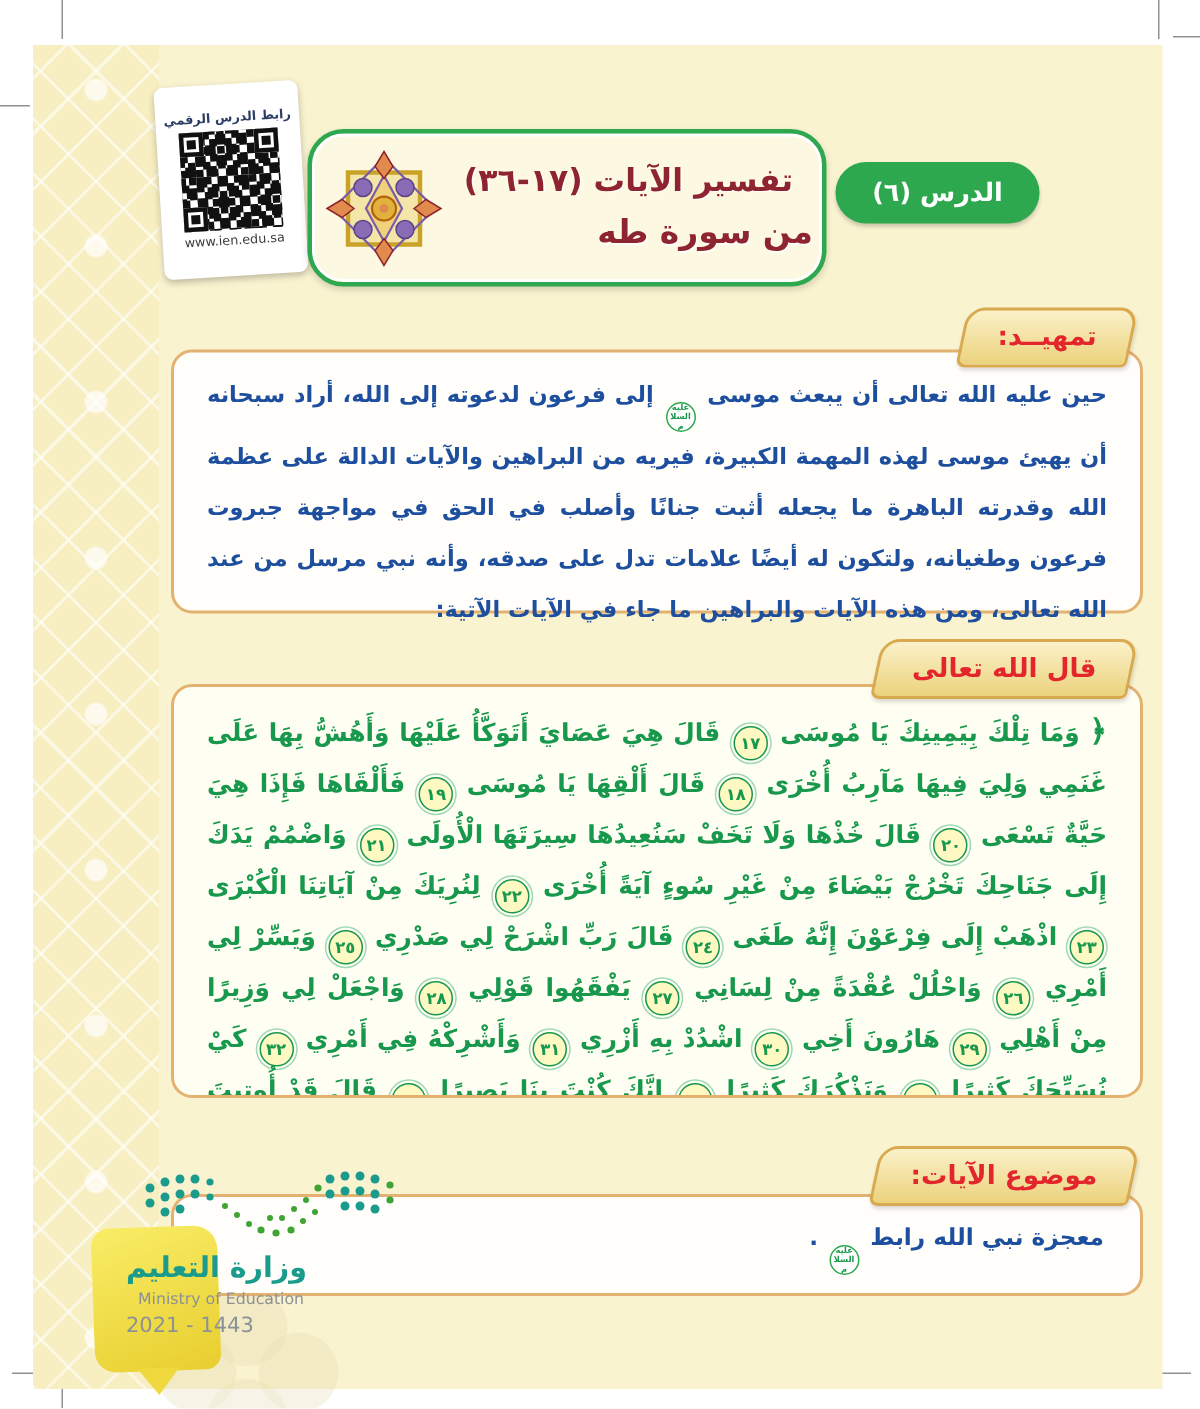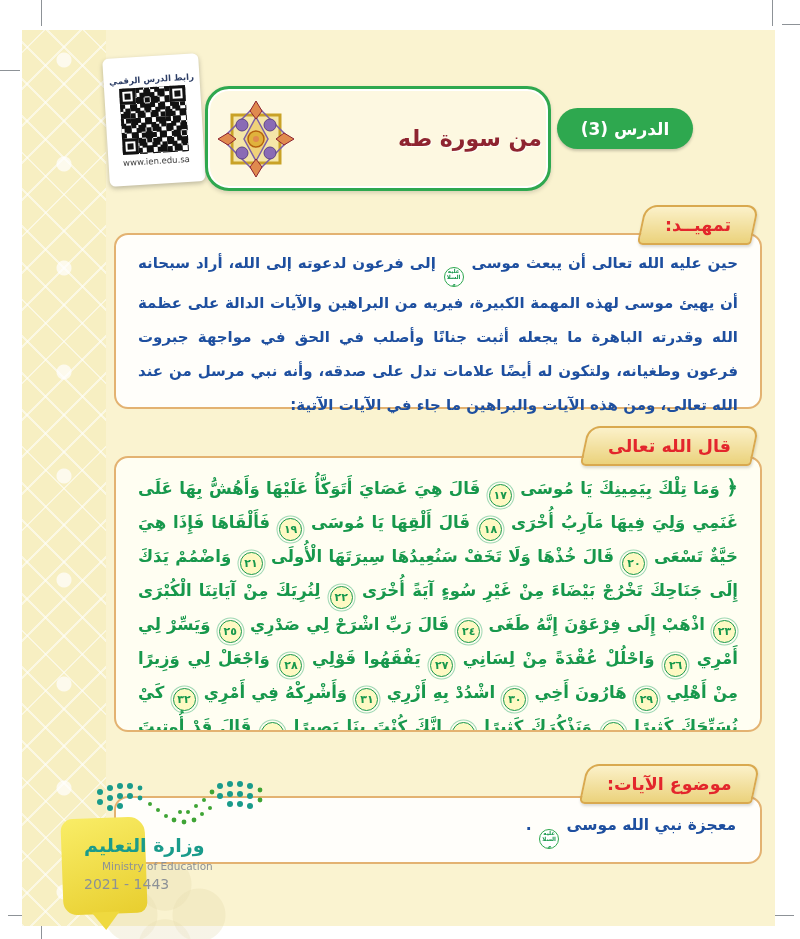--- a/index.html
+++ b/index.html
@@ -74,21 +74,21 @@
   
   .moe{position:absolute;left:30px;top:748px;width:240px;height:150px;z-index:4;}
   .moe-shield{position:absolute;left:10px;top:40px;width:84px;height:96px;
     background:linear-gradient(160deg,#F9ED67,#E8CE2E);border-radius:12px 16px 10px 14px;
     transform:rotate(-2deg);}
   .moe-shield:after{content:"";position:absolute;left:28px;bottom:-16px;width:0;height:0;
     border-left:14px solid transparent;border-right:14px solid transparent;border-top:18px solid #EFD93F;}
   .moe-dots{position:absolute;left:40px;top:0px;}
   .moe-ar{position:absolute;left:32px;top:56px;font-size:19px;font-weight:bold;color:#1A9B8B;
     letter-spacing:-1px;}
-  .moe-en{position:absolute;left:50px;top:82px;font-size:10.5px;color:#8C9196;direction:ltr;text-align:center;}
+  .moe-en{position:absolute;left:40px;top:82px;font-size:10.5px;color:#8C9196;direction:ltr;text-align:center;}
   .moe-year{position:absolute;left:32px;top:98px;font-size:14px;color:#8C9196;direction:ltr;}
 </style>
 </head>
 <body>
 
 <div id="stage">
 
   <div class="crop" style="left:41px;top:0;width:1px;height:26px"></div>
   <div class="crop" style="left:0;top:70px;width:20px;height:1px"></div>
   <div class="crop" style="left:772px;top:0;width:1px;height:26px"></div>
@@ -111,25 +111,26 @@
             <i></i>
           </span>
         <span class="finder f-bl">
             <i></i>
           </span>
       </div>
       <div class="qr-url">www.ien.edu.sa</div>
     </div>
 
     <div class="lesson-pill">
-      <span>الدرس (3)</span>
+      <span>الدرس (٦)</span>
     </div>
 
     <div class="title-box">
       <div class="title-text">
+        <div class="l1">تفسير الآيات (١٧-٣٦)</div>
         <div class="l2">من سورة طه</div>
       </div>
       <svg class="ornament" viewBox="0 0 80 80">
         <rect x="16" y="16" width="48" height="48" fill="#F4E6A8" stroke="#C9A227" stroke-width="3"></rect>
         <rect x="16" y="16" width="48" height="48" fill="none" stroke="#7B5EA7" stroke-width="1.5" transform="rotate(45 40 40)"></rect>
         <path d="M40 18 L52 40 L40 62 L28 40 Z" fill="#EFD27A" stroke="#7B5EA7" stroke-width="1.5"></path>
         <circle cx="26" cy="26" r="6" fill="#8A6BB5" stroke="#5e4488" stroke-width="1"></circle>
         <circle cx="54" cy="26" r="6" fill="#8A6BB5" stroke="#5e4488" stroke-width="1"></circle>
         <circle cx="26" cy="54" r="6" fill="#8A6BB5" stroke="#5e4488" stroke-width="1"></circle>
         <circle cx="54" cy="54" r="6" fill="#8A6BB5" stroke="#5e4488" stroke-width="1"></circle>
@@ -155,21 +156,21 @@
       <span>قال الله تعالى</span>
     </div>
     <div class="box b-quran">
       <p class="quran"><span class="bracket">﴿</span> وَمَا تِلْكَ بِيَمِينِكَ يَا مُوسَى <span class="ayah-num">١٧</span> قَالَ هِيَ عَصَايَ أَتَوَكَّأُ عَلَيْهَا وَأَهُشُّ بِهَا عَلَى غَنَمِي وَلِيَ فِيهَا مَآرِبُ أُخْرَى <span class="ayah-num">١٨</span> قَالَ أَلْقِهَا يَا مُوسَى <span class="ayah-num">١٩</span> فَأَلْقَاهَا فَإِذَا هِيَ حَيَّةٌ تَسْعَى <span class="ayah-num">٢٠</span> قَالَ خُذْهَا وَلَا تَخَفْ سَنُعِيدُهَا سِيرَتَهَا الْأُولَى <span class="ayah-num">٢١</span> وَاضْمُمْ يَدَكَ إِلَى جَنَاحِكَ تَخْرُجْ بَيْضَاءَ مِنْ غَيْرِ سُوءٍ آيَةً أُخْرَى <span class="ayah-num">٢٢</span> لِنُرِيَكَ مِنْ آيَاتِنَا الْكُبْرَى <span class="ayah-num">٢٣</span> اذْهَبْ إِلَى فِرْعَوْنَ إِنَّهُ طَغَى <span class="ayah-num">٢٤</span> قَالَ رَبِّ اشْرَحْ لِي صَدْرِي <span class="ayah-num">٢٥</span> وَيَسِّرْ لِي أَمْرِي <span class="ayah-num">٢٦</span> وَاحْلُلْ عُقْدَةً مِنْ لِسَانِي <span class="ayah-num">٢٧</span> يَفْقَهُوا قَوْلِي <span class="ayah-num">٢٨</span> وَاجْعَلْ لِي وَزِيرًا مِنْ أَهْلِي <span class="ayah-num">٢٩</span> هَارُونَ أَخِي <span class="ayah-num">٣٠</span> اشْدُدْ بِهِ أَزْرِي <span class="ayah-num">٣١</span> وَأَشْرِكْهُ فِي أَمْرِي <span class="ayah-num">٣٢</span> كَيْ نُسَبِّحَكَ كَثِيرًا <span class="ayah-num">٣٣</span> وَنَذْكُرَكَ كَثِيرًا <span class="ayah-num">٣٤</span> إِنَّكَ كُنْتَ بِنَا بَصِيرًا <span class="ayah-num">٣٥</span> قَالَ قَدْ أُوتِيتَ سُؤْلَكَ يَا مُوسَى </p>
     </div>
 
     <div class="tab t-mawdoo">
       <span>موضوع الآيات:</span>
     </div>
     <div class="box b-mawdoo">
-      <p><span>معجزة نبي الله موسى</span>
+      <p><span>معجزة نبي الله رابط</span>
         <span class="honorific">عليه السلام</span>
         <span>.</span></p>
     </div>
 
     <div class="moe">
       <div class="moe-shield"></div>
       <svg class="moe-dots" width="190" height="52" viewBox="0 0 190 52">
         <g fill="#1A9B8B">
           <circle cx="8" cy="14" r="3"></circle>
             <circle cx="18" cy="10" r="3"></circle>

